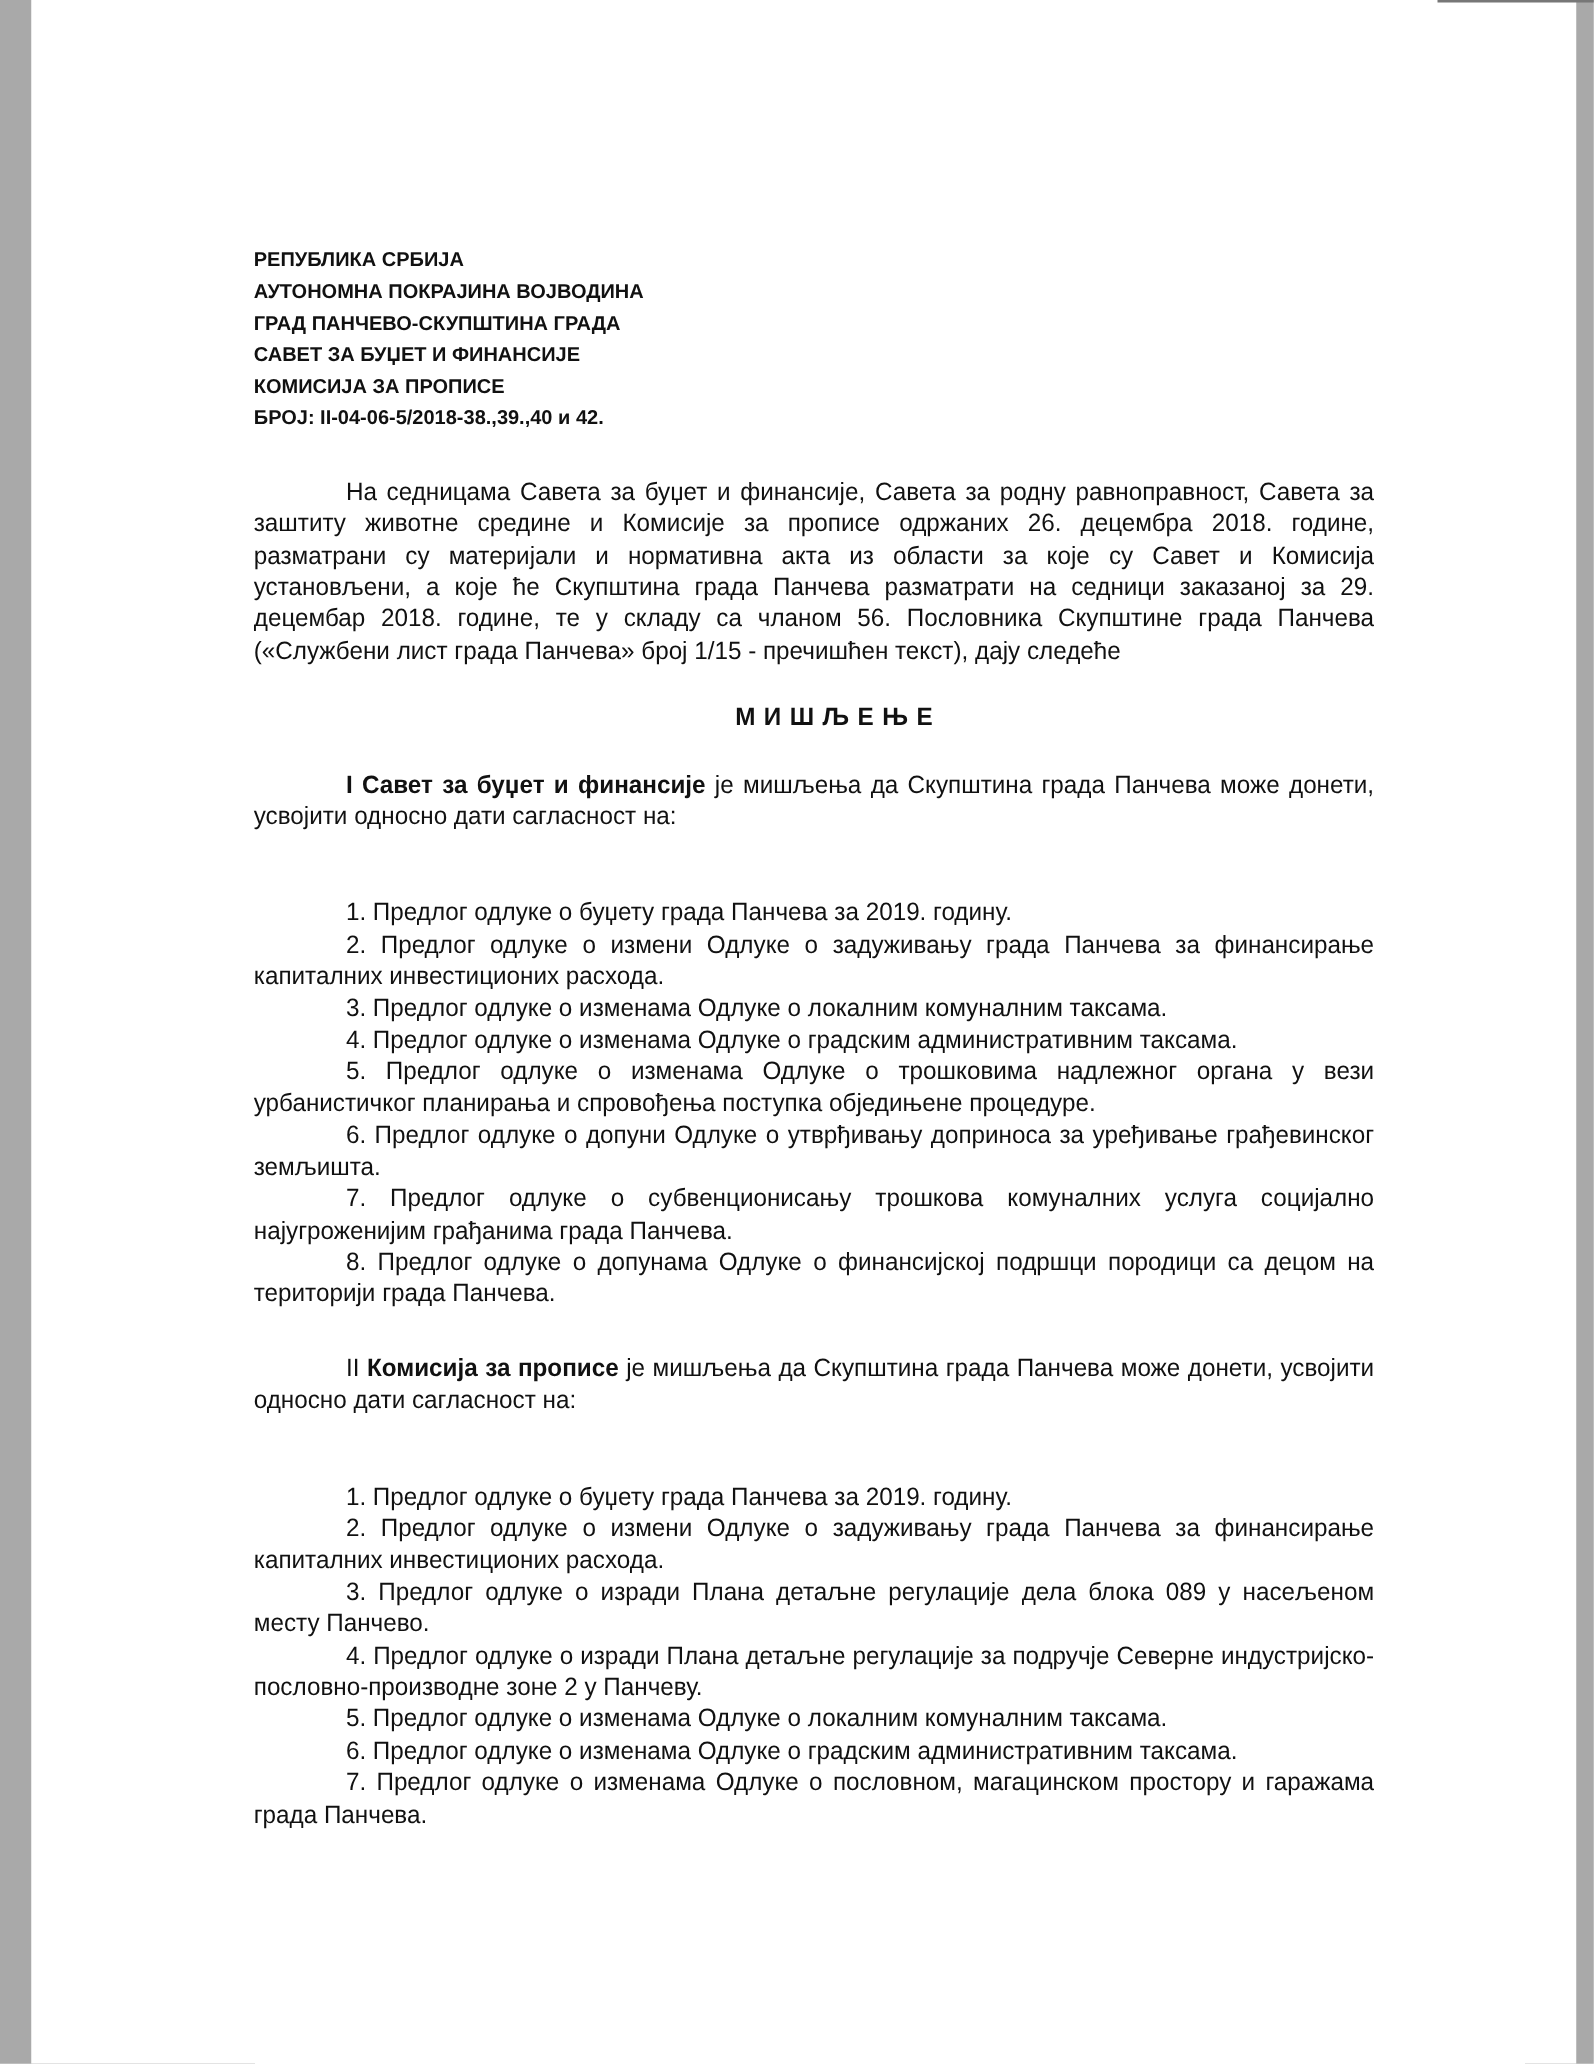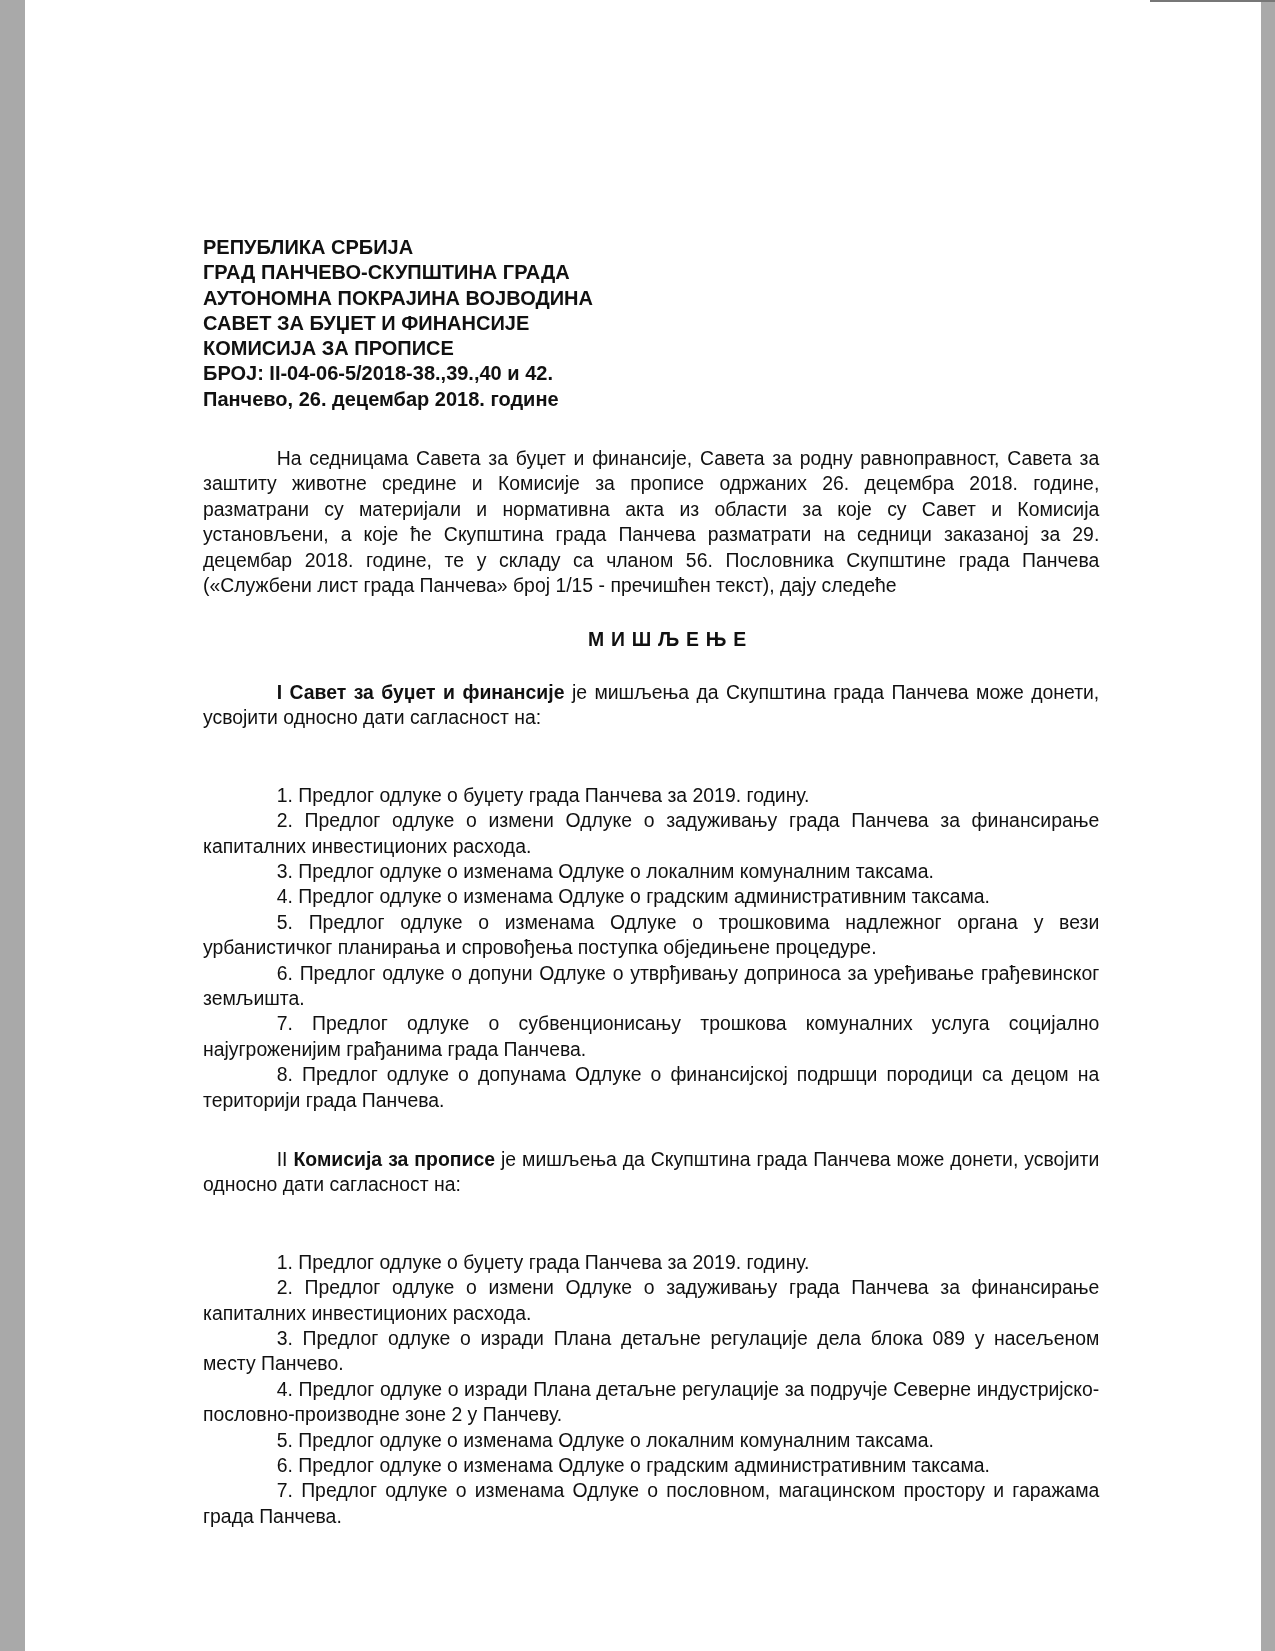--- a/index.html
+++ b/index.html
@@ -12,21 +12,21 @@
     background: #ffffff;
   }
   .page-top-edge {
     position: absolute; left: 1125px; top: 0; width: 135px; height: 2px; background: #777;
   }
   .content {
     position: absolute; left: 178px; top: 196px; width: 896px;
     color: #111;
     font-family: "Liberation Sans", sans-serif;
   }
-  .header { font-weight: bold; font-size: 20px; line-height: 25.3px; margin-top: 39px; }
+  .header { font-weight: bold; font-size: 16px; line-height: 25.3px; }
   .header div { white-space: nowrap; }
   .body-text {
     font-family: "Liberation Sans", sans-serif;
     font-size: 20px; line-height: 25.4px; text-align: justify;
     transform: scaleX(0.97); transform-origin: left top;
     width: 924px;
   }
   .intro { margin-top: 34px; text-indent: 76px; }
   .title {
     text-align: center; font-weight: bold; font-size: 20px; letter-spacing: 7px;
@@ -41,26 +41,25 @@
 </style>
 </head>
 <body>
 
 <div class="page">
   <div class="page-top-edge"></div>
 
   <div class="content">
     <div class="header">
       <div>РЕПУБЛИКА СРБИЈА</div>
+      <div>АУТОНОМНА ПОКРАЈИНА ВОЈВОДИНА</div>
       <div>ГРАД ПАНЧЕВО-СКУПШТИНА ГРАДА</div>
-      <div>АУТОНОМНА ПОКРАЈИНА ВОЈВОДИНА</div>
       <div>САВЕТ ЗА БУЏЕТ И ФИНАНСИЈЕ</div>
       <div>КОМИСИЈА ЗА ПРОПИСЕ</div>
       <div>БРОЈ: II-04-06-5/2018-38.,39.,40 и 42.</div>
-      <div>Панчево,  26. децембар 2018. године</div>
     </div>
 
     <div class="body-text">
       <p class="intro" style="margin-bottom:0">На седницама Савета за буџет и финансије, Савета за родну равноправност, Савета за заштиту животне средине и  Комисије за прописе одржаних 26. децембра 2018. године, разматрани су материјали и нормативна акта из области за које су Савет и Комисија  установљени, а које ће Скупштина града Панчева разматрати на седници заказаној за 29. децембар 2018. године, те у складу са чланом 56. Пословника Скупштине града Панчева («Службени лист града Панчева» број 1/15 - пречишћен текст), дају следеће</p>
 
       <div class="title">МИШЉЕЊЕ</div>
 
       <p class="section-intro" style="margin-bottom:0">
         <span style="font-weight:bold">I</span>
         <b>Савет за буџет и финансије</b><span> је мишљења да Скупштина града Панчева може донети, усвојити односно дати сагласност на:</span>

